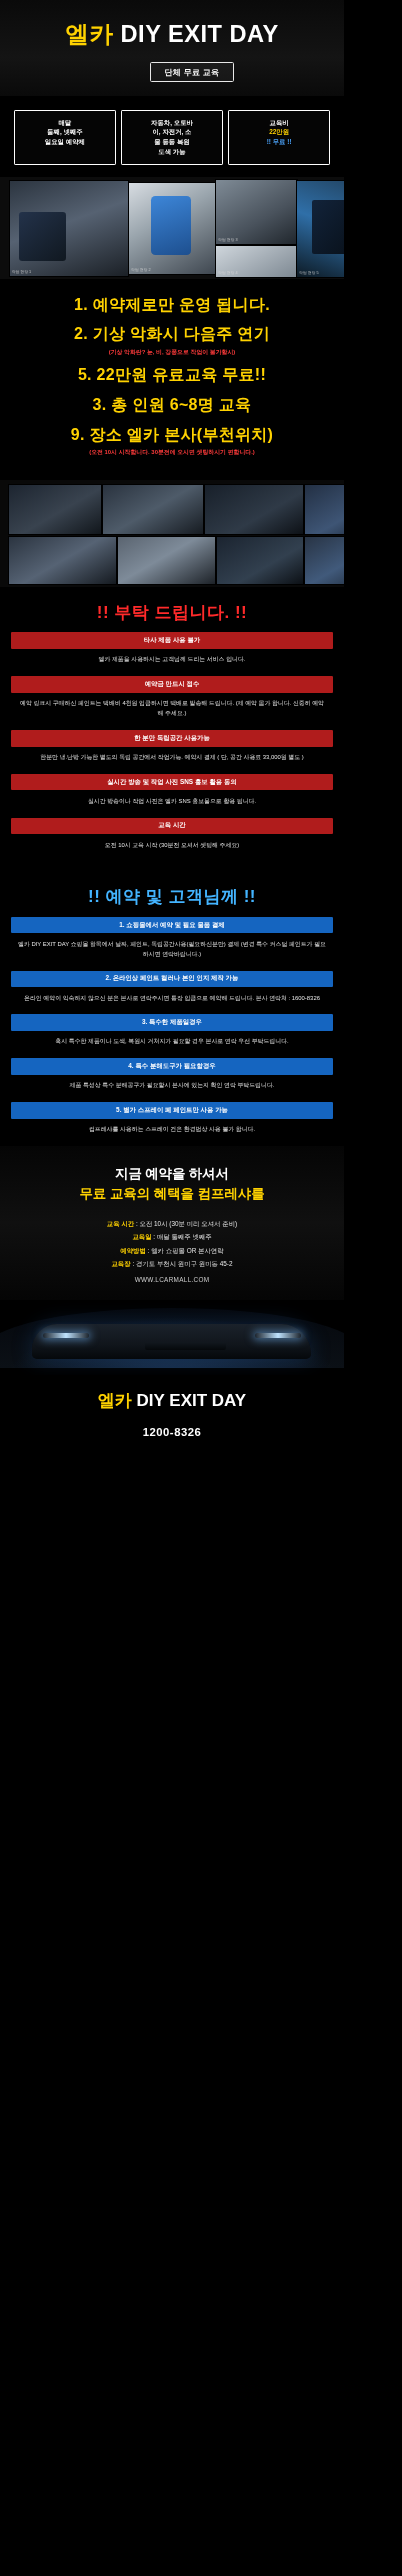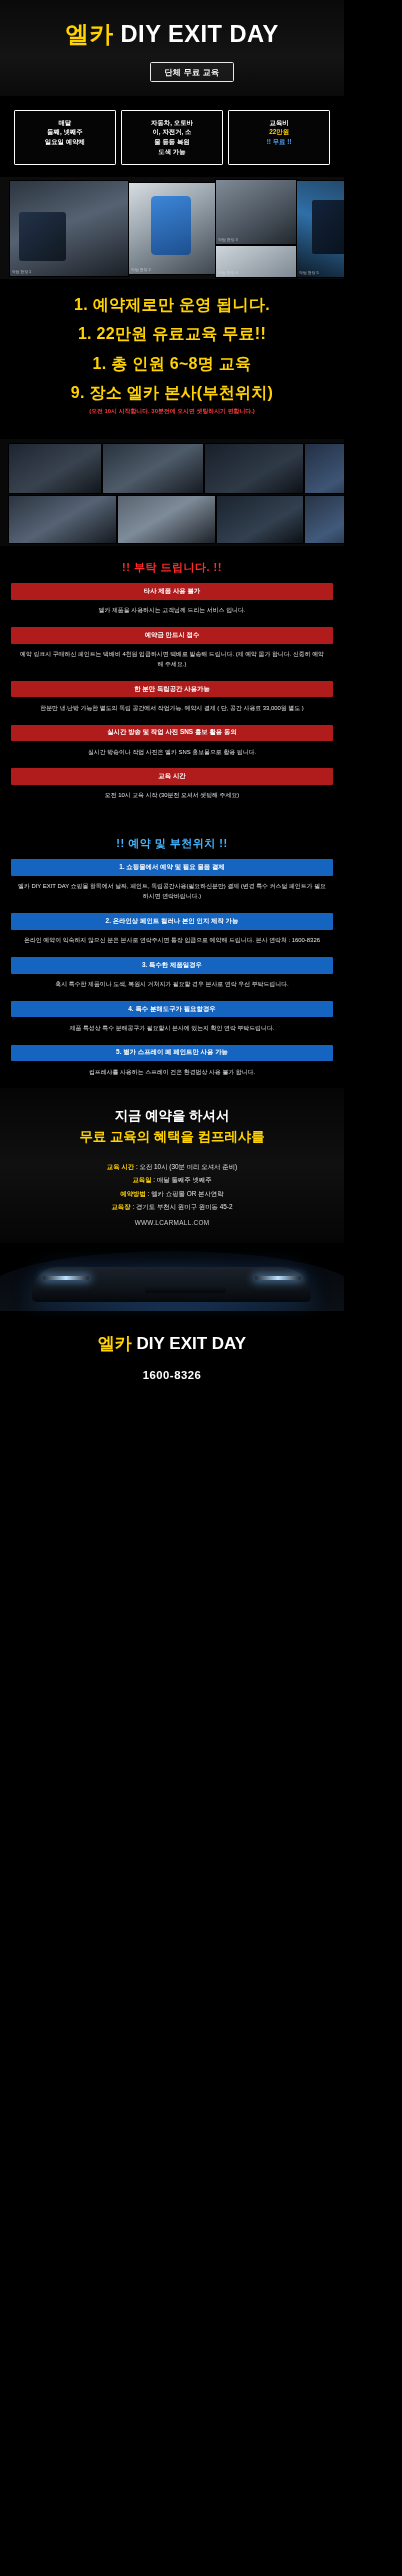--- a/index.html
+++ b/index.html
@@ -118,21 +118,21 @@
       background:linear-gradient(150deg,#2b3440,#566374 50%,#151a20);}
   .q6{left:117px;top:56px;width:97px;height:47px;
       background:linear-gradient(150deg,#5a6470,#7e8b99 45%,#1d2228);}
   .q7{left:216px;top:56px;width:86px;height:47px;
       background:linear-gradient(150deg,#1b2430,#32404f 60%,#0c1015);}
   .q8{left:304px;top:56px;width:91px;height:47px;
       background:linear-gradient(150deg,#283445,#415a7b 50%,#10161e);}
 
   
   .sec-title{
-    text-align:center;font-size:11px;font-weight:bold;color:#ff2a2a;
+    text-align:center;font-size:17px;font-weight:bold;color:#ff2a2a;
     padding:14px 0 8.6px 0;letter-spacing:0.5px;
   }
   .sec-title.blue{color:#43b4ff;}
   .block{margin:0 auto 9.7px auto;width:322px;}
   .block-head{
     background:#b01c1c;color:#fff;font-size:6.4px;font-weight:bold;
     text-align:center;padding:3.8px 0;border-radius:1.1px;
   }
   .block-head.blue{background:#1565c0;}
   .block-body{
@@ -144,21 +144,21 @@
   .spacer{height:9.7px;}
 
   
   .cta{
     background:linear-gradient(180deg,#050505,#101010 50%,#050505);
     padding:18px 0 14px 0;text-align:center;
   }
   .cta h2{
     margin:0;font-size:13.4px;font-weight:bold;color:#ffd200;line-height:1.5;
   }
-  .cta h2 .w{color:#ffffff;}
+  .cta h2 .w{color:#ffffff;font-family:Liberation Serif, serif;}
   .cta-info{margin-top:13px;font-size:6.4px;line-height:2.1;color:#e8e8e8;}
   .cta-info .lbl{color:#ffd200;font-weight:bold;}
   .cta-site{margin-top:2.1px;font-size:6.4px;color:#cfcfcf;letter-spacing:0.3px;}
 
   
   .carwrap{
     position:relative;height:75px;background:#000;overflow:hidden;
   }
   .car{
     position:absolute;left:50%;top:7.5px;transform:translateX(-50%);
@@ -244,24 +244,28 @@
     <div class="ph p5">
         <span class="cap">작업 현장 5</span>
       </div>
   </div>
 
   <div class="notice">
     <div class="n-row">
       <div class="n-main">1. 예약제로만 운영 됩니다.</div>
     </div>
     <div class="n-row">
-      <div class="n-main">1. 22만원 유료교육 무료!!</div>
-    </div>
-    <div class="n-row">
-      <div class="n-main">1. 총 인원 6~8명 교육</div>
+      <div class="n-main">2. 기상 악화시 다음주 연기</div>
+      <span class="n-sub">(기상 악화란? 눈, 비, 강풍으로 작업이 불가할시)</span>
+    </div>
+    <div class="n-row">
+      <div class="n-main">5. 22만원 유료교육 무료!!</div>
+    </div>
+    <div class="n-row">
+      <div class="n-main">3. 총 인원 6~8명 교육</div>
     </div>
     <div class="n-row">
       <div class="n-main">9. 장소 엘카 본사(부천위치)</div>
       <span class="n-sub">(오전 10시 시작합니다. 30분전에 오시면 셋팅하시기 편합니다.)</span>
     </div>
   </div>
 
   <div class="collage2">
     <div class="ph q1"></div>
     <div class="ph q2"></div>
@@ -294,21 +298,21 @@
     </div>
     <div class="block">
       <div class="block-head">교육 시간</div>
       <div class="block-body">오전 10시 교육 시작  (30분전 오셔서 셋팅해 주세요)</div>
     </div>
   </div>
 
   <div class="spacer"></div>
 
   <div>
-    <div class="sec-title blue">!! 예약 및 부천위치 !!</div>
+    <div class="sec-title blue">!! 예약 및 고객님께 !!</div>
 
     <div class="block">
       <div class="block-head blue">1. 쇼핑몰에서 예약 및 필요 물품 결제</div>
       <div class="block-body">엘카 DIY EXIT DAY 쇼핑몰 항목에서 날짜, 페인트, 독립공간사용(필요하신분만) 결제
 (변경 특수 커스텀 페인트가 필요하시면 연락바랍니다.)</div>
     </div>
     <div class="block">
       <div class="block-head blue">2. 온라인상 페인트 컬러나 본인 인지 제작 가능</div>
       <div class="block-body">온라인 예약이 익숙하지 않으신 분은 본사로 연락주시면 통장 입금으로 예약해 드립니다.   본사 연락처 : 1600-8326</div>
     </div>
@@ -359,17 +363,17 @@
       <div class="headlight hl-r"></div>
       <div class="grille"></div>
     </div>
   </div>
 
   <div class="footer">
     <div class="ft-title">
       <span class="y">엘카</span>
       <span class="w">DIY EXIT DAY</span>
     </div>
-    <div class="phone">1600-8326</div>
+    <div class="phone">1200-8326</div>
   </div>
 
 </div>
 
 
 </body></html>

